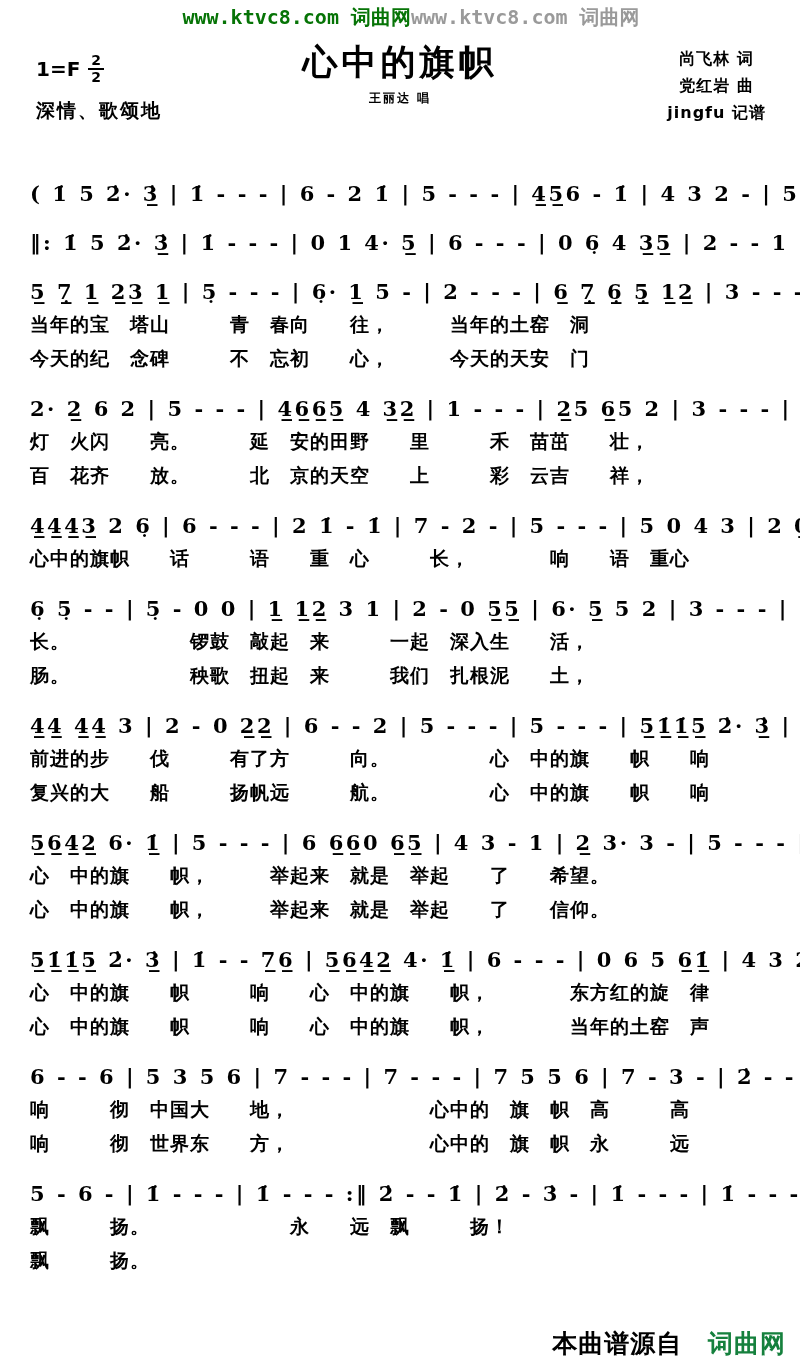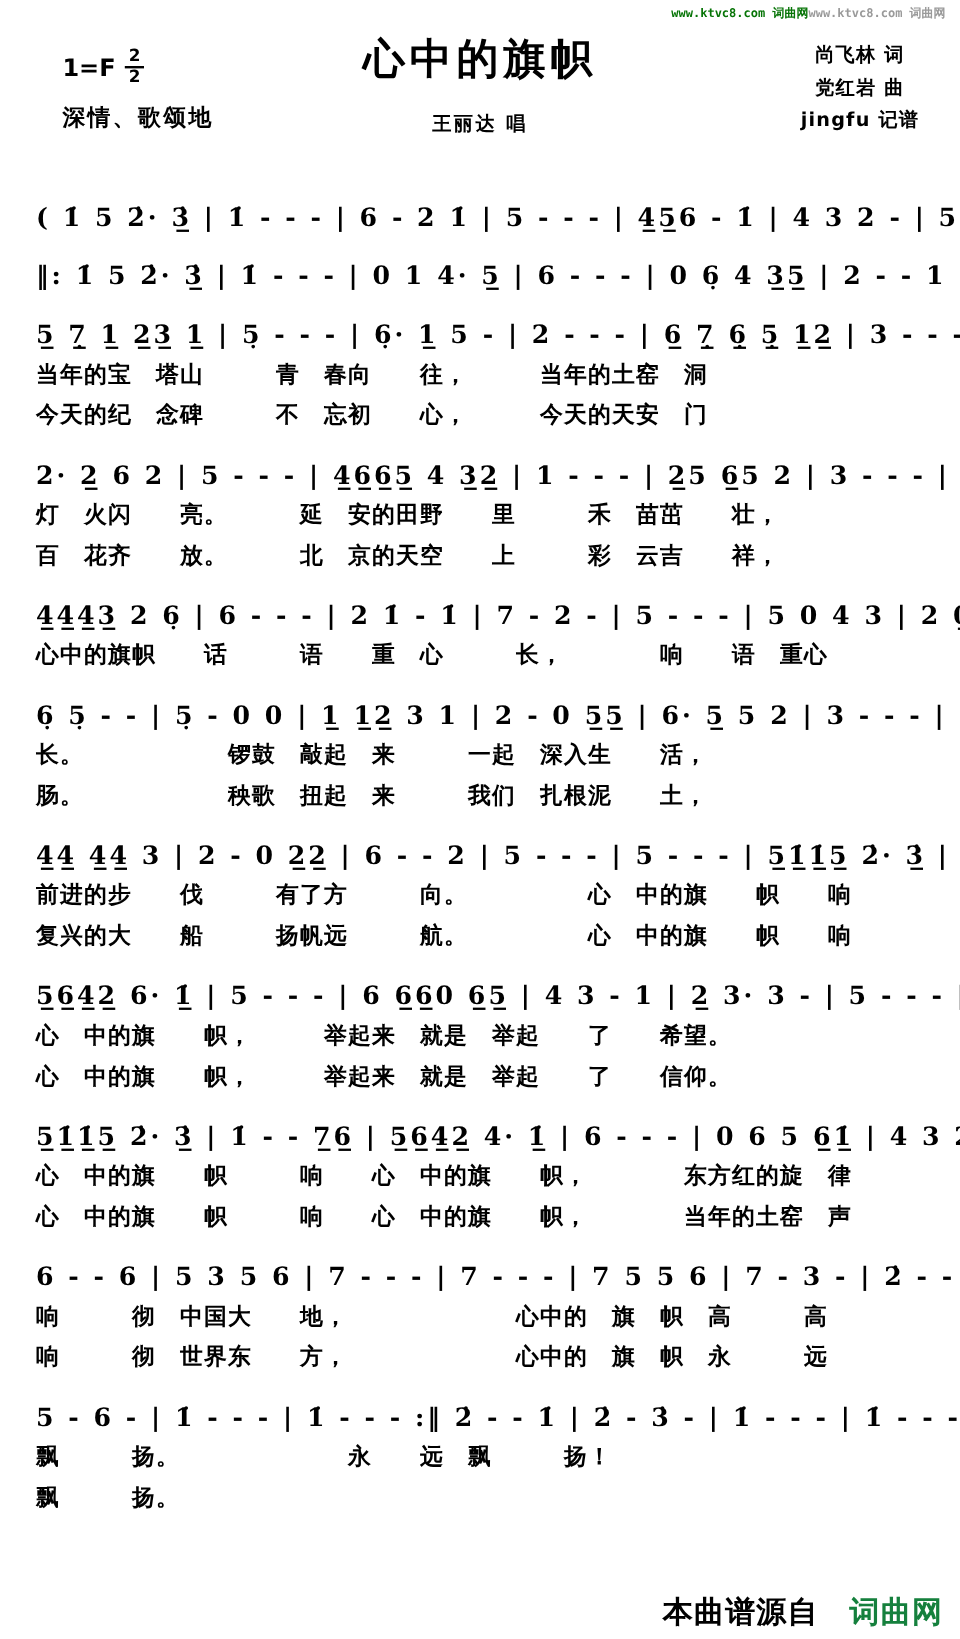--- a/index.html
+++ b/index.html
@@ -1,34 +1,34 @@
 <!DOCTYPE html>
 <html><head>
 <meta charset="utf-8">
 <style>
   html,body{margin:0;padding:0;background:#fff;}
   body{
     width:800px;height:1366px;position:relative;overflow:hidden;
     font-family:"DejaVu Sans",sans-serif;color:#000;
   }
   .watermark-row{
-    display:flex;justify-content:flex-end;
+    display:flex;justify-content:center;
     padding:4px 12px 0 34px;
     font-family:"DejaVu Sans Mono",monospace;
-    font-size:10px;font-weight:bold;
+    font-size:20px;font-weight:bold;
   }
   .wm-left{color:#067406;}
   .wm-right{color:#9a9a9a;}
   .header{position:relative;height:118px;margin-top:8px;}
   .title{
     text-align:center;font-size:35px;font-weight:bold;letter-spacing:4px;
     font-family:"DejaVu Sans",sans-serif;
   }
-  .singer{text-align:center;font-size:16px;font-weight:bold;margin-top:20px;letter-spacing:2px;}
-  .key-block{position:absolute;left:52px;top:14px;font-weight:bold;}
+  .singer{text-align:center;font-size:12px;font-weight:bold;margin-top:4px;letter-spacing:2px;}
+  .key-block{position:absolute;left:36px;top:14px;font-weight:bold;}
   .key-row{display:flex;align-items:center;font-size:20px;}
   .frac{display:inline-flex;flex-direction:column;align-items:center;line-height:1.05;
         font-size:14px;margin-left:8px;font-weight:bold;}
   .frac .num{border-bottom:2px solid #000;padding:0 3px;}
   .expression{font-size:19px;font-weight:bold;margin-top:14px;letter-spacing:2px;}
   .credits{position:absolute;right:34px;top:6px;text-align:center;
            font-size:16px;font-weight:bold;line-height:1.7;letter-spacing:1px;}
   .score{padding:0 16px 0 30px;}
   .system{margin-top:24px;}
   .music-line{

